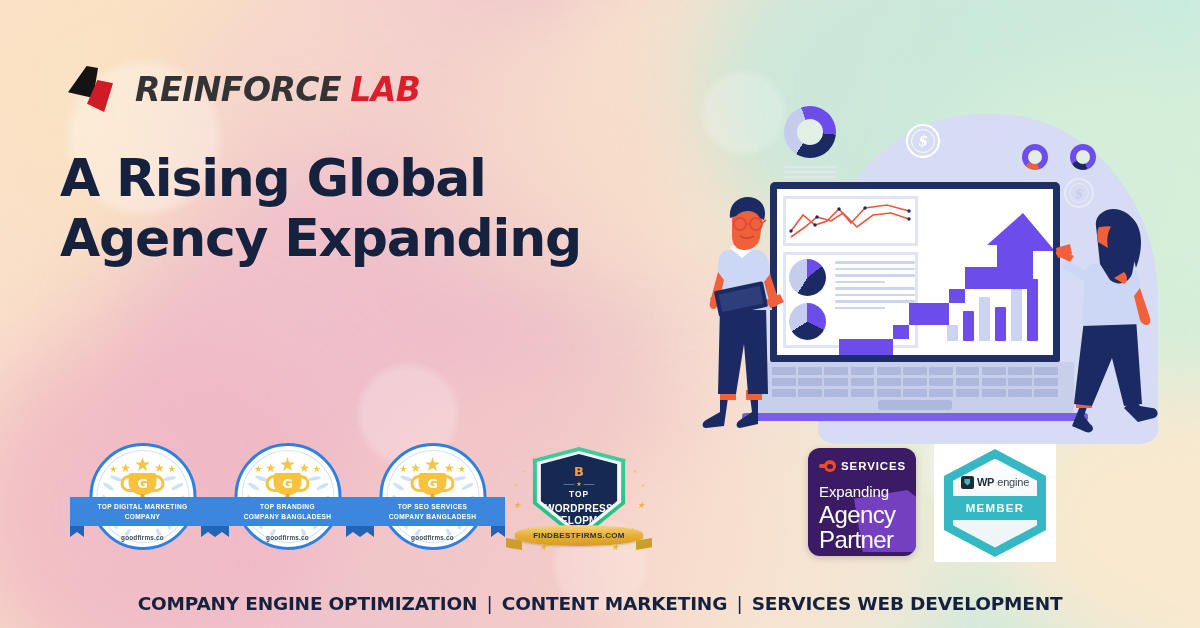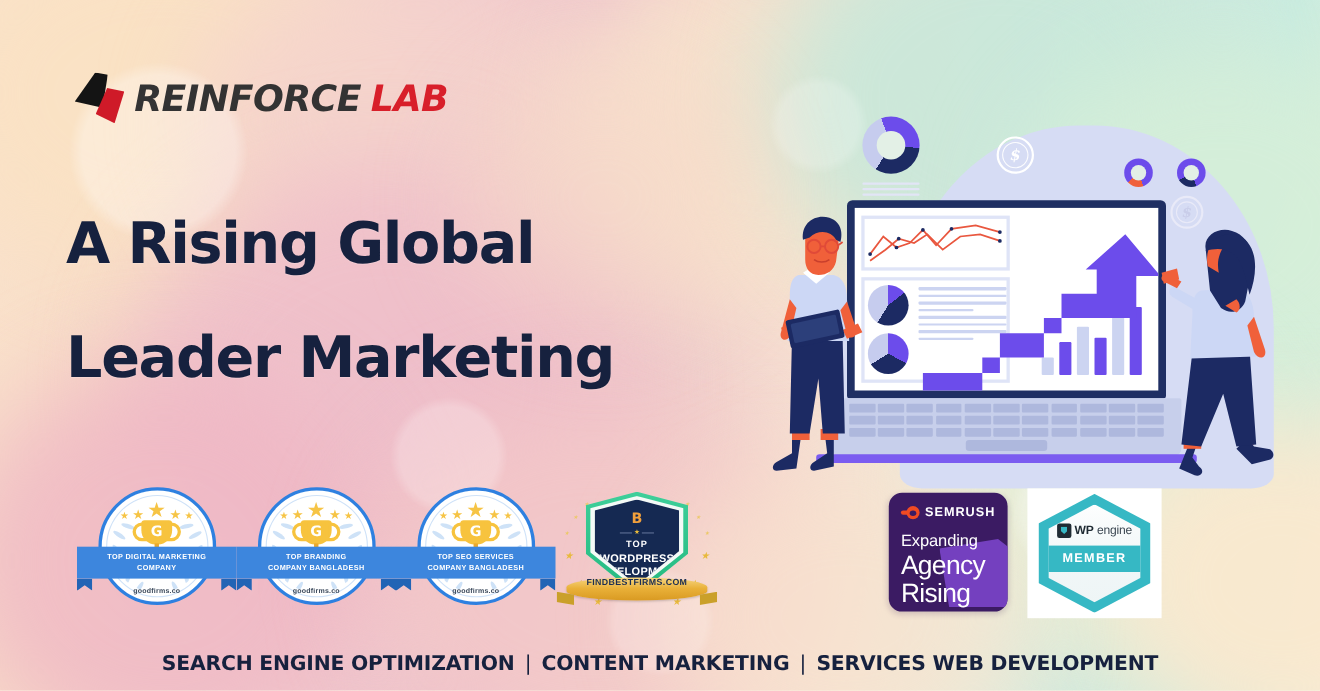--- a/index.html
+++ b/index.html
@@ -60,21 +60,21 @@
       radial-gradient(circle at 34% 66%, rgba(255,255,255,.22) 0 5%, transparent 6%),
       radial-gradient(circle at 62% 18%, rgba(255,255,255,.20) 0 4%, transparent 5%),
       radial-gradient(circle at 82% 74%, rgba(255,255,255,.24) 0 5%, transparent 6%),
       radial-gradient(circle at 50% 90%, rgba(255,255,255,.18) 0 5%, transparent 6%);
     mix-blend-mode: screen;
   }
 
   
   .logo {
     position: absolute; left: 68px; top: 66px;
-    display: flex; align-items: center; gap: 6px;
+    display: flex; align-items: center; gap: 19px;
   }
   .logo-mark { position: relative; width: 48px; height: 46px; }
   .logo-mark .lm-black {
     position: absolute; left: 0; top: 0; width: 30px; height: 32px;
     background: #141414;
     clip-path: polygon(62% 0%, 100% 6%, 84% 100%, 0% 82%);
   }
   .logo-mark .lm-red {
     position: absolute; left: 19px; top: 14px; width: 26px; height: 32px;
     background: #cf1a28;
@@ -96,21 +96,21 @@
   .headline {
     position: absolute; left: 60px; top: 148px; width: 640px;
     font-family: "DejaVu Sans", sans-serif;
     font-weight: 700;
     font-size: 52px;
     line-height: 1.16;
     letter-spacing: -1.2px;
     color: #16213e;
     text-shadow: 0 1px 0 rgba(255,255,255,.18);
   }
-  .headline .hl-line { display: block; white-space: nowrap; margin-top: 44px; }
+  .headline .hl-line { display: block; white-space: nowrap; }
 
   
   .badge-row {
     position: absolute; left: 70px; top: 443px;
     display: flex; align-items: flex-start; gap: 0;
   }
 
   
   .gf-badge { position: relative; width: 145px; height: 118px; }
   .gf-circle {
@@ -217,21 +217,21 @@
     background-size: 4px 2px; background-repeat: repeat-x;
   }
   .fbf-date {
     font-size: 7.4px; font-weight: 700; letter-spacing: 1.1px;
     border-top: 1px solid #5f7096; padding-top: 3px;
   }
   .fbf-ribbon {
     position: absolute; left: 6px; top: 82px; width: 128px; height: 21px;
     background: linear-gradient(180deg,#f6d682 0%,#e9b038 48%,#d99a22 100%);
     border-radius: 50% / 42%;
-    display: flex; justify-content: center;
+    display: flex; align-items: center; justify-content: center;
     box-shadow: 0 1px 2px rgba(0,0,0,.18);
   }
   .fbf-ribbon span {
     font-size: 8px; font-weight: 700; color: #1d2f52; letter-spacing: .35px;
   }
   .fbf-ribbon::before, .fbf-ribbon::after {
     content: ""; position: absolute; top: 13px; width: 16px; height: 12px;
     background: #caa02a;
   }
   .fbf-ribbon::before { left: -9px;  clip-path: polygon(0 0, 100% 22%, 100% 100%, 0 78%); }
@@ -443,21 +443,21 @@
       <span class="lm-red"></span>
     </div>
     <div class="logo-text">
       <span class="lt-1">REINFORCE</span>
       <span class="lt-2">LAB</span>
     </div>
   </div>
 
   <h1 class="headline">
     <span class="hl-line">A Rising Global</span>
-    <span class="hl-line">Leader Marketing</span>
+    <span class="hl-line">Agency Expanding</span>
   </h1>
 
   <div class="illus">
     <div class="il-blob"></div>
     <div class="il-blob2"></div>
 
     <div class="donut-big"></div>
     <div class="donut-lines">
       <i></i>
         <i></i>
@@ -762,45 +762,45 @@
     </div>
   </div>
 
   <div class="sem-badge">
     <div class="sem-shape"></div>
     <div class="sem-top">
       <div class="sem-comet">
         <span class="tail"></span>
           <span class="ball"></span>
       </div>
-      <span class="sem-word">SEMRUSH</span>
+      <span class="sem-word">SERVICES</span>
     </div>
     <div class="sem-lines">
       <div class="l1">Expanding</div>
       <div class="l2">Agency</div>
-      <div class="l3">Rising</div>
+      <div class="l3">Partner</div>
     </div>
   </div>
 
   <div class="wpe-badge">
     <div class="wpe-hex">
       <div class="in">
         <div class="wpe-logo">
           <span class="sq"></span>
           <span class="wt">WP</span>
           <span class="et">engine</span>
         </div>
         <div class="wpe-member">
           <span>MEMBER</span>
         </div>
       </div>
     </div>
   </div>
 
   <div class="services">
-    <span>SEARCH ENGINE OPTIMIZATION</span>
+    <span>COMPANY ENGINE OPTIMIZATION</span>
     <span class="sep">|</span>
     <span>CONTENT MARKETING</span>
     <span class="sep">|</span>
     <span>SERVICES WEB DEVELOPMENT</span>
   </div>
 
 </div>
 
 </body></html>

